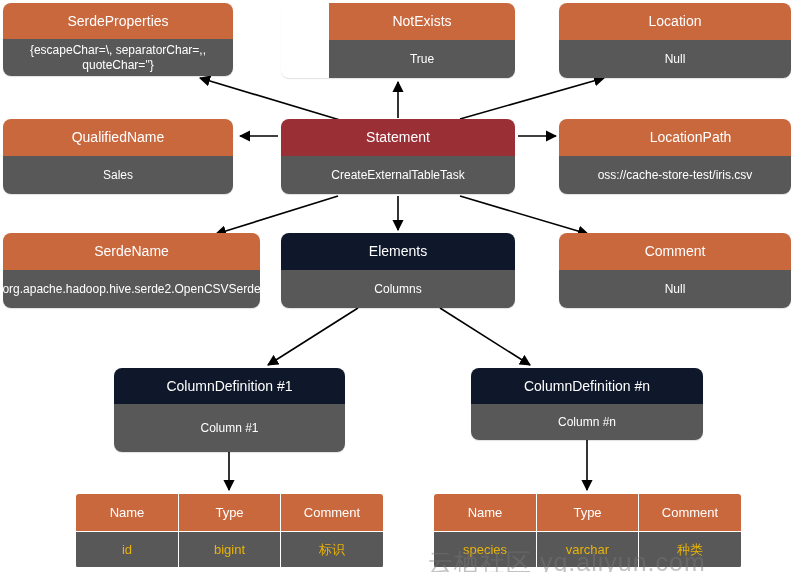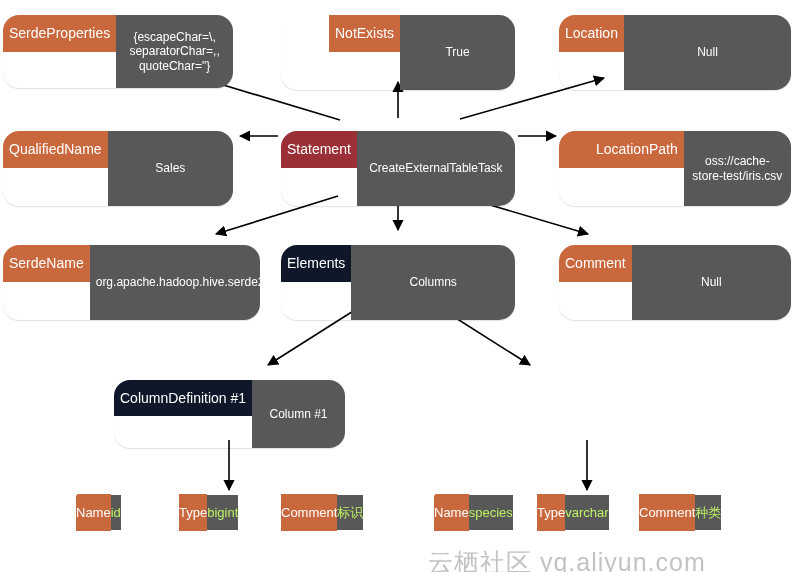--- a/index.html
+++ b/index.html
@@ -19,26 +19,25 @@
     position: absolute;
     left: 0;
     top: 0;
     width: 794px;
     height: 572px;
     pointer-events: none;
   }
   .node {
     position: absolute;
     box-sizing: border-box;
-    border-radius: 16px;
+    border-radius: 8px;
     overflow: hidden;
     display: flex;
-    flex-direction: row;
+    flex-direction: column;
     box-shadow: 0 1px 1px rgba(0,0,0,0.12);
-    margin-top: 12px;
   }
   .node .head {
     color: #ffffff;
     text-align: center;
     display: flex;
     align-items: center;
     justify-content: center;
     line-height: 1.15;
     padding: 4px 6px;
     box-sizing: border-box;
@@ -65,38 +64,38 @@
   
   .table {
     position: absolute;
     display: flex;
     box-sizing: border-box;
     border-radius: 3px;
     overflow: hidden;
   }
   .table .col {
     display: flex;
-    flex-direction: row;
+    flex-direction: column;
     box-sizing: border-box;
     border-right: 1px solid #ffffff;
   }
   .table .col:last-child { border-right: none; }
   .table .col .h {
     background: #c9673d;
     color: #fff;
     font-size: 13px;
     height: 37px;
     display: flex;
     align-items: center;
     justify-content: center;
     box-sizing: border-box;
   }
   .table .col .c {
     background: #585858;
-    color: #bef264;
+    color: #eab308;
     font-size: 13px;
     height: 36px;
     display: flex;
     align-items: center;
     justify-content: center;
     box-sizing: border-box;
     border-top: 1px solid #ffffff;
   }
   .watermark {
     position: absolute;
@@ -185,25 +184,29 @@
   <div class="node" style="left:281px; top:233px; width:234px; height:75px;">
     <div class="head tan" style="height:37px;">Elements</div>
     <div class="body">Columns</div>
   </div>
 
   <div class="node" style="left:559px; top:233px; width:232px; height:75px;">
     <div class="head orange" style="height:37px;">Comment</div>
     <div class="body">Null</div>
   </div>
 
-  <div class="node" style="left:114px; top:368px; width:231px; height:68px;">
+  <div class="node" style="left:114px; top:368px; width:231px; height:84px;">
     <div class="head tan" style="height:36px;">ColumnDefinition #1</div>
     <div class="body">Column #1</div>
   </div>
 
+  <div class="node" style="left:471px; top:368px; width:232px; height:72px;">
+    <div class="head tan" style="height:36px;">ColumnDefinition #n</div>
+    <div class="body">Column #n</div>
+  </div>
 
   <div class="table" style="left:76px; top:494px; width:307px; height:74px;">
     <div class="col" style="width:103px;">
       <div class="h">Name</div>
       <div class="c">id</div>
     </div>
     <div class="col" style="width:102px;">
       <div class="h">Type</div>
       <div class="c">bigint</div>
     </div>

